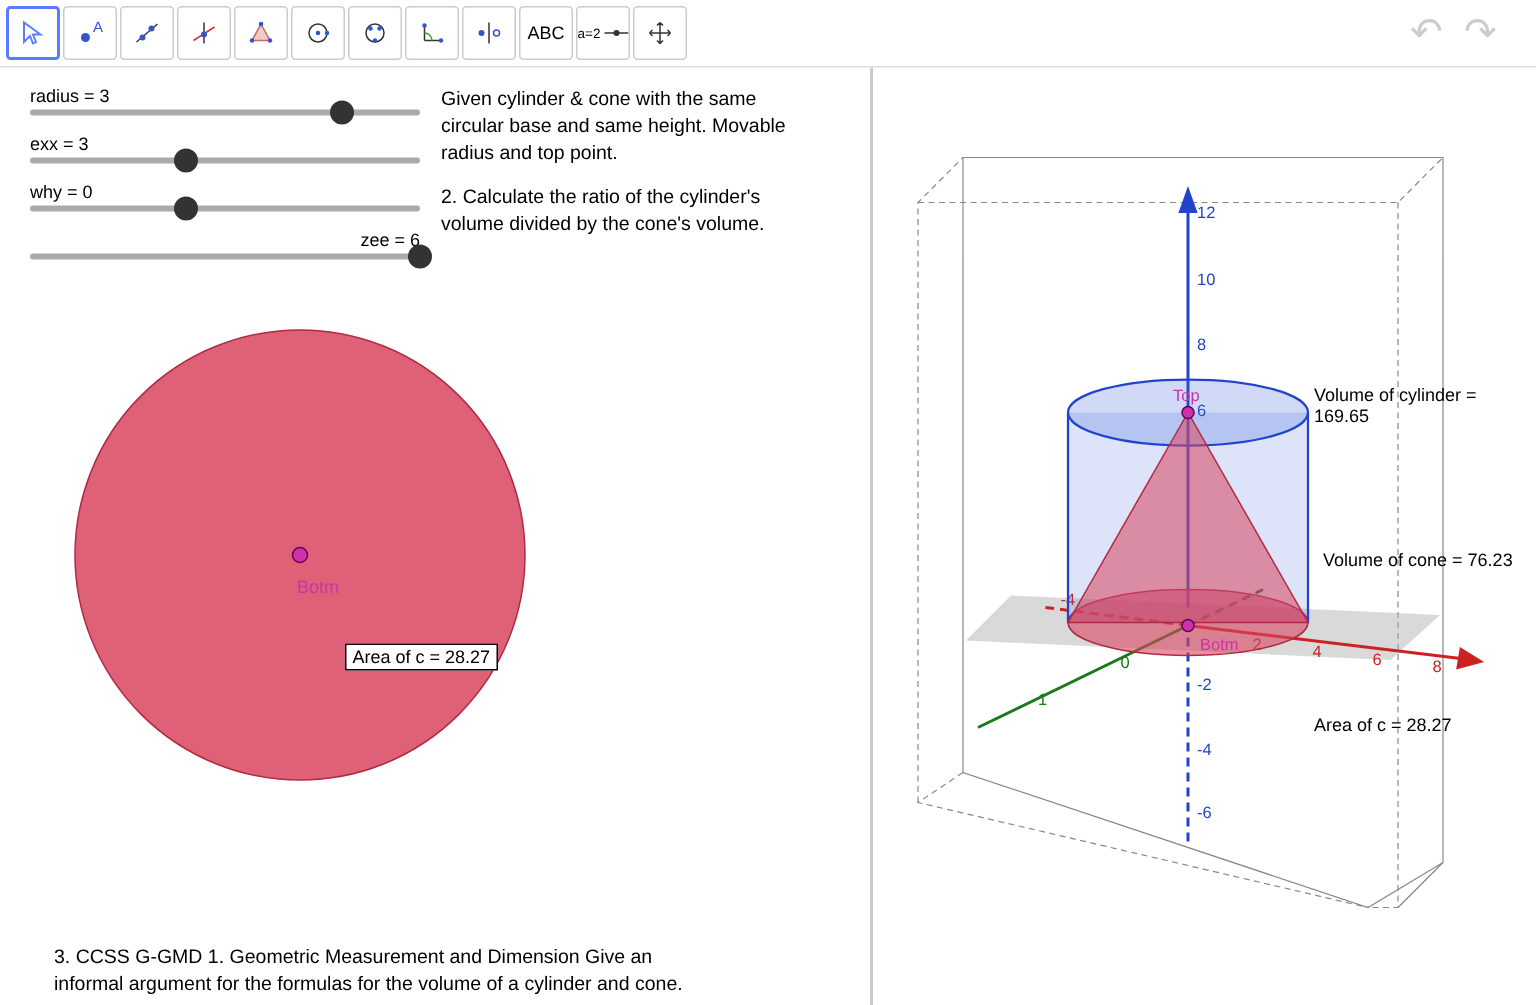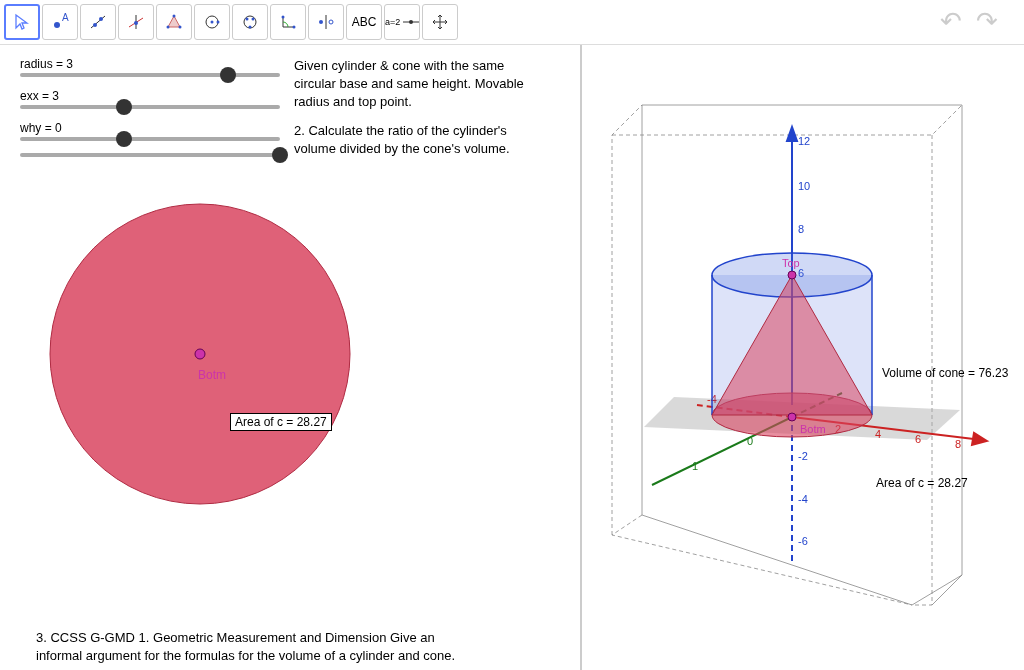--- a/index.html
+++ b/index.html
@@ -127,20 +127,21 @@
               <div class="slider-thumb" style="left:40%"></div>
             </div>
         </div>
         <div class="slider-row">
           <div class="slider-label" style="padding-right:110px">why = 0</div>
           <div class="slider-track">
               <div class="slider-thumb" style="left:40%"></div>
             </div>
         </div>
         <div class="slider-row">
+          <div class="slider-label" style="text-align:right;padding-right:0">zee = 6</div>
           <div class="slider-track">
               <div class="slider-thumb" style="left:100%"></div>
             </div>
         </div>
       </div>
       <div class="instructions">
         <p>Given cylinder &amp; cone with the same circular base and same height. Movable radius and top point.</p>
         <p>2. Calculate the ratio of the cylinder's volume divided by the cone's volume.</p>
       </div>
     </div>
@@ -216,16 +217,17 @@
       <line x1="290" y1="230" x2="290" y2="370" stroke="#2244cc" stroke-width="1.5"></line>
       <ellipse cx="210" cy="230" rx="80" ry="22" fill="#4466dd" fill-opacity="0.25" stroke="#2244cc" stroke-width="1.5"></ellipse>
 
       <polygon points="210,230 130,370 290,370" fill="#d94560" fill-opacity="0.55" stroke="#b02a42"></polygon>
 
       <circle cx="210" cy="230" r="4" fill="#cc33aa" stroke="#660055"></circle>
       <text x="200" y="222" fill="#cc33aa" font-size="11">Top</text>
       <circle cx="210" cy="372" r="4" fill="#cc33aa" stroke="#660055"></circle>
       <text x="218" y="388" fill="#cc33aa" font-size="11">Botm</text>
     </svg>
+    <div class="area-label" style="left:290px;top:210px;border:none;background:transparent">Volume of cylinder = 169.65</div>
     <div class="area-label" style="left:296px;top:320px;border:none;background:transparent">Volume of cone = 76.23</div>
     <div class="area-label" style="left:290px;top:430px;border:none;background:transparent">Area of c = 28.27</div>
   </div>
 </div>
 
 </body></html>

